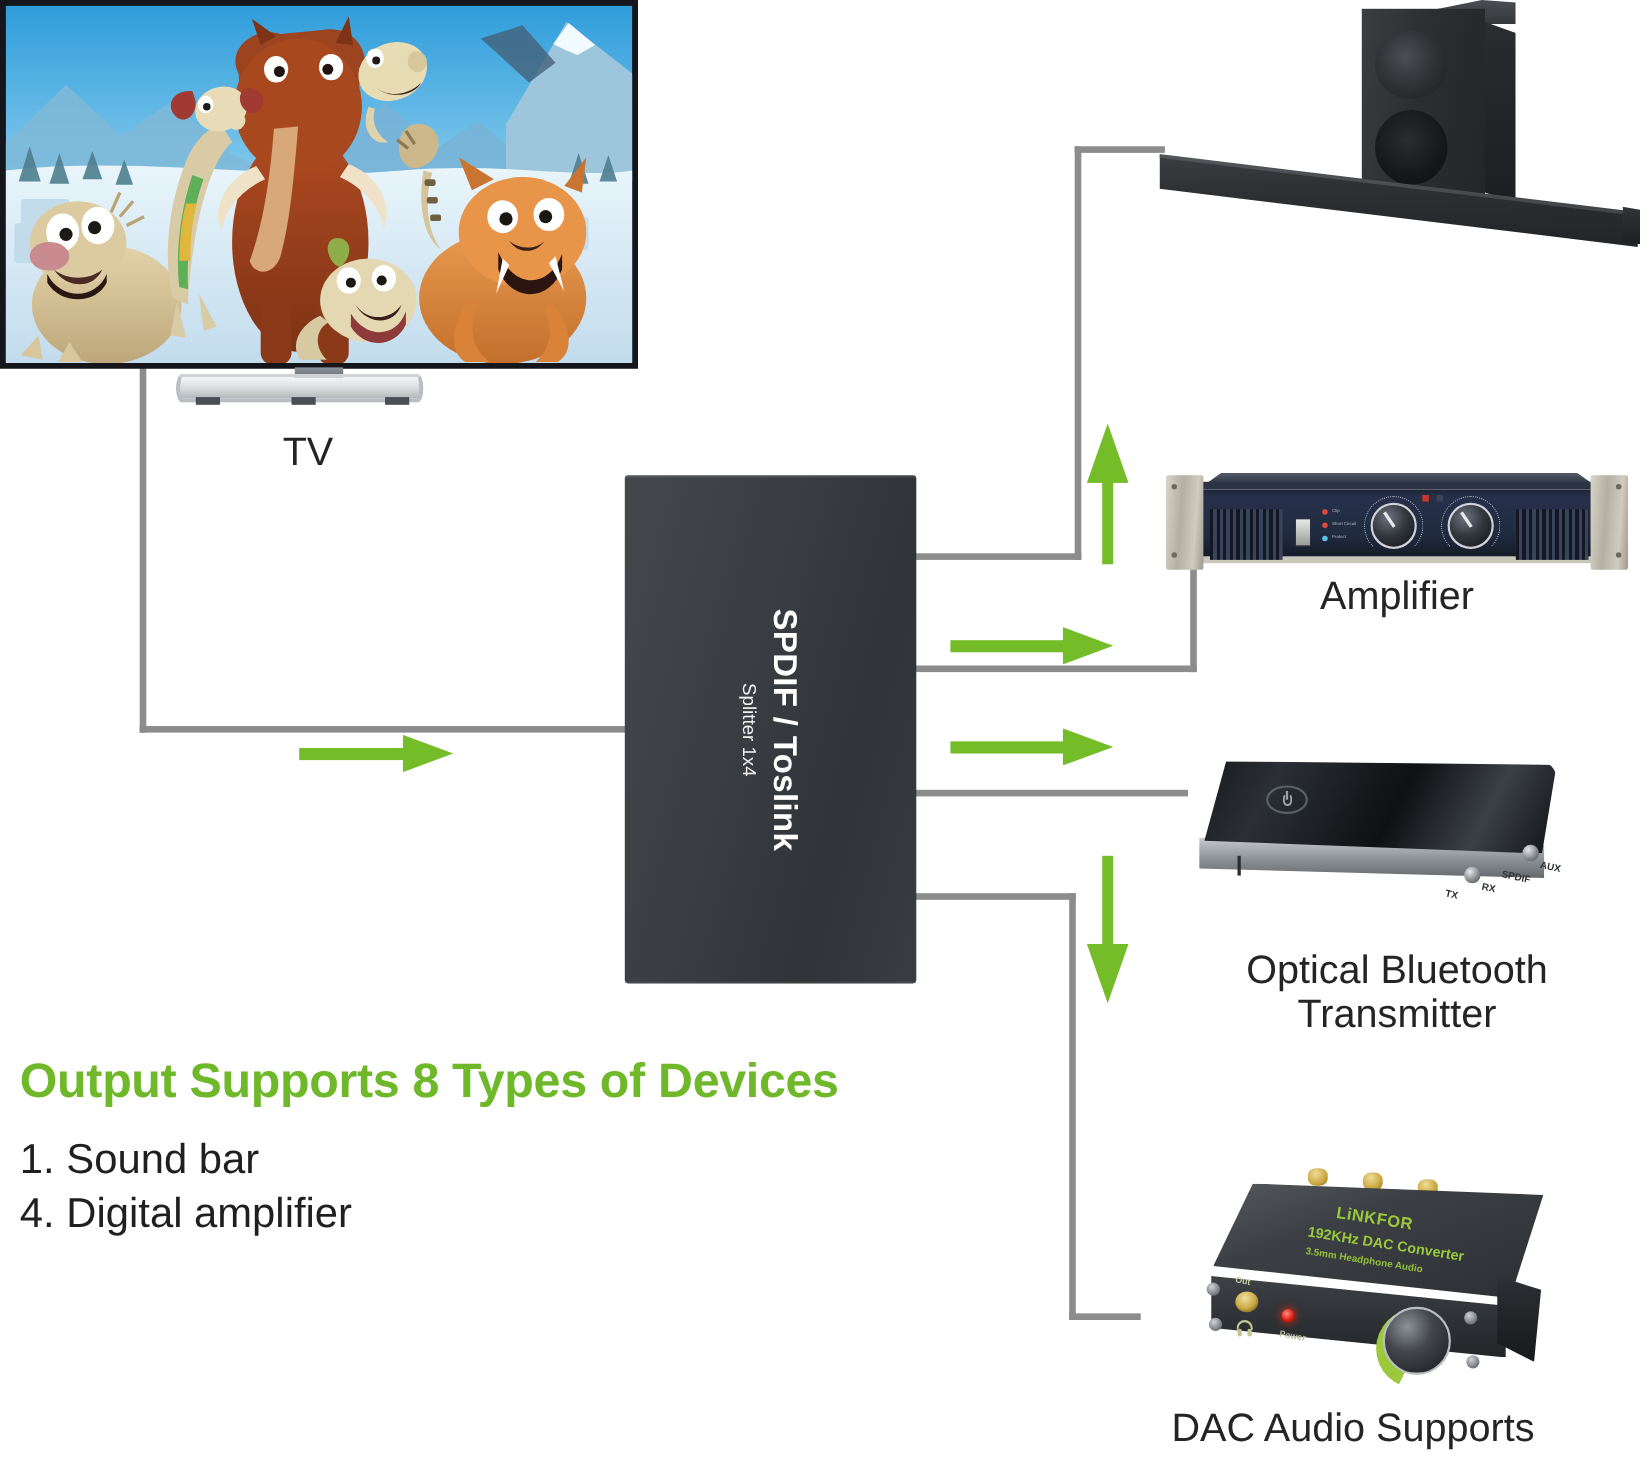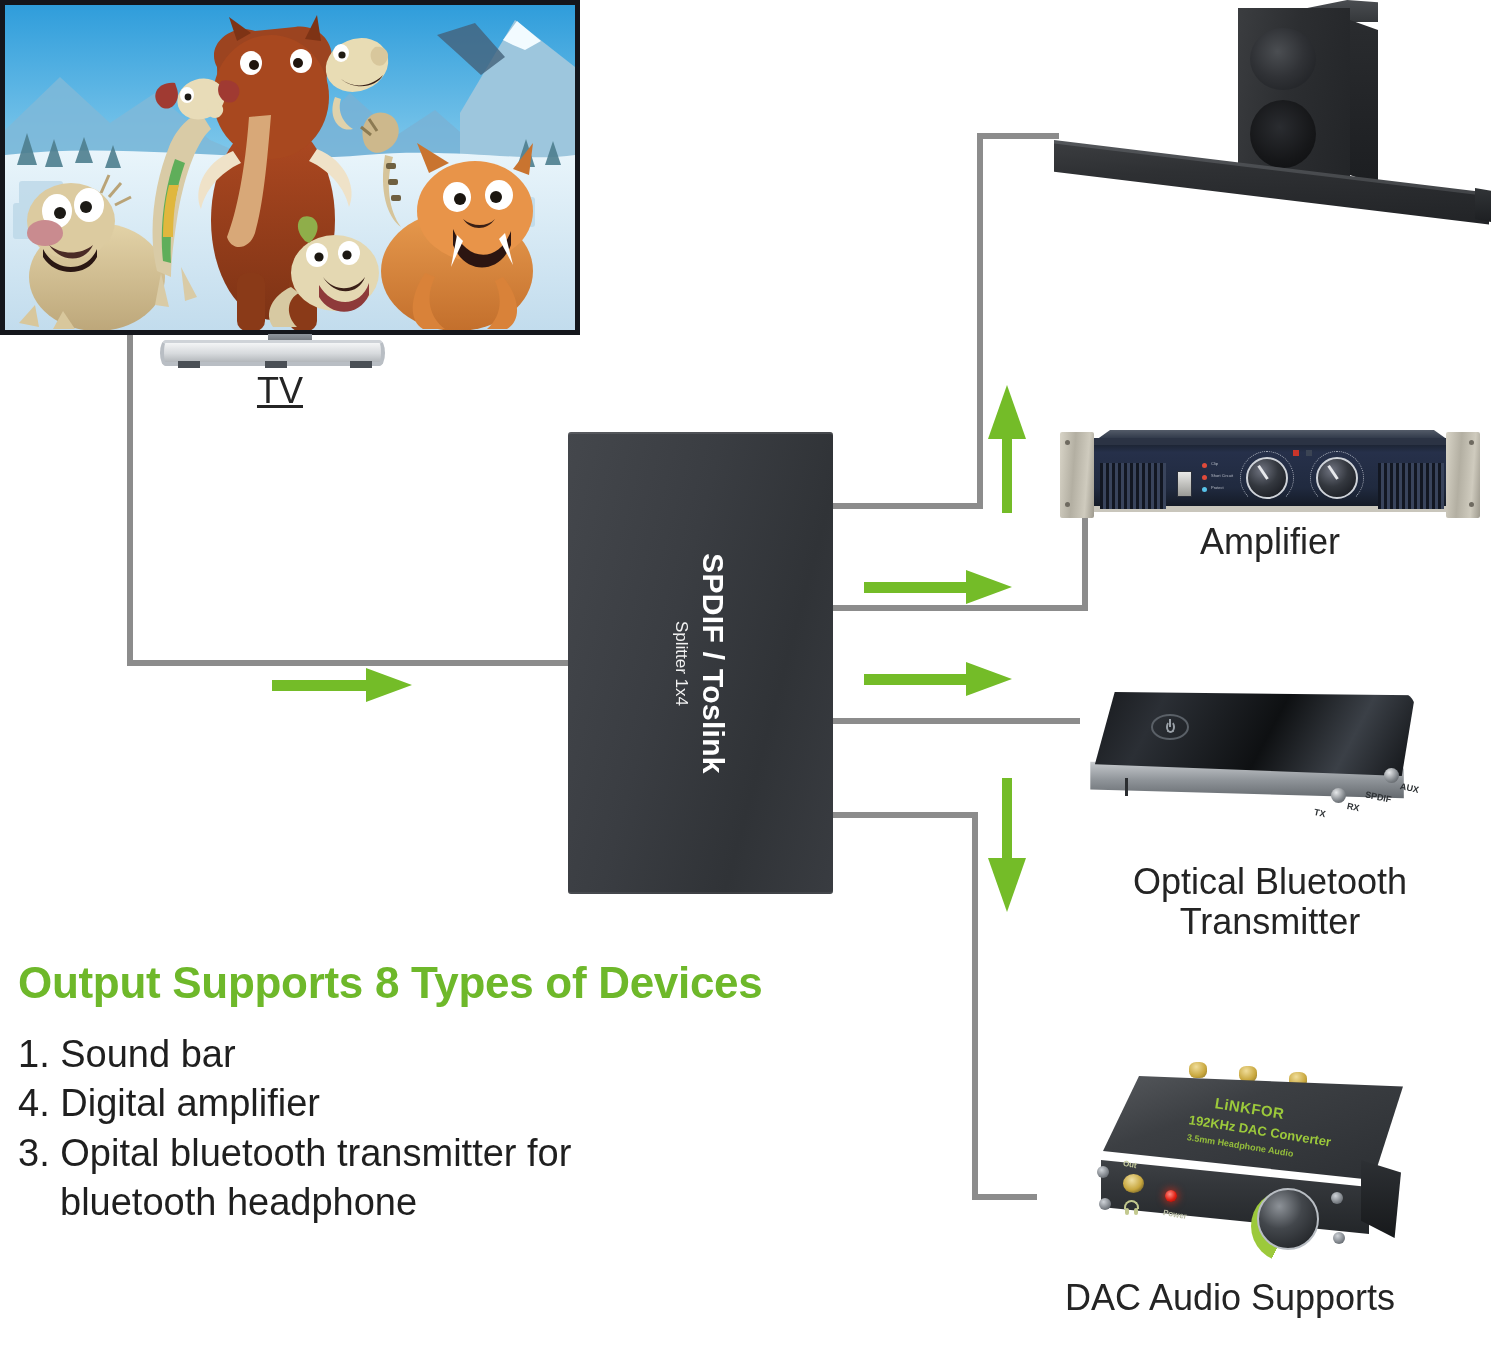--- a/index.html
+++ b/index.html
@@ -294,21 +294,21 @@
   .arrow-up .head { clip-path: polygon(50% 0, 100% 100%, 0 100%); top: 0; }
   .arrow-up .shaft { top: 48px; }
   .arrow-down .head { clip-path: polygon(0 0, 100% 0, 50% 100%); bottom: 0; }
   .arrow-down .shaft { top: 0; }
 
   
   .device-label {
     position: absolute; color: #242424; font-size: 36px; text-align: center;
     font-family: "Liberation Sans", sans-serif; white-space: nowrap; line-height: 1.12;
   }
-  #label-tv { left: 180px; top: 371px; width: 200px; text-decoration: underline; }
+  #label-tv { left: 180px; top: 391px; width: 200px; }
   #label-soundbar { left: 1090px; top: 246px; width: 360px; }
   #label-amplifier { left: 1090px; top: 522px; width: 360px; }
   #label-bt { left: 1040px; top: 862px; width: 460px; white-space: normal; }
   #label-dac { left: 960px; top: 1278px; width: 540px; }
 
   
   #copy-block { position: absolute; left: 18px; top: 958px; width: 900px; }
   #copy-heading {
     font-size: 44px; font-weight: 700; color: #6eb82a; letter-spacing: -0.3px;
     font-family: "Liberation Sans", sans-serif; white-space: nowrap;
@@ -641,20 +641,16 @@
 
   <div id="copy-block">
     <div id="copy-heading">Output Supports 8 Types of Devices</div>
     <ul id="copy-list">
       <li>
         <span>1. Sound bar</span>
       </li>
       <li>
         <span>4. Digital amplifier</span>
       </li>
-      <li>
-        <span>3. Opital bluetooth transmitter for</span>
-        <span class="cont">bluetooth headphone</span>
-      </li>
     </ul>
   </div>
 
 </div>
 
 </body></html>

